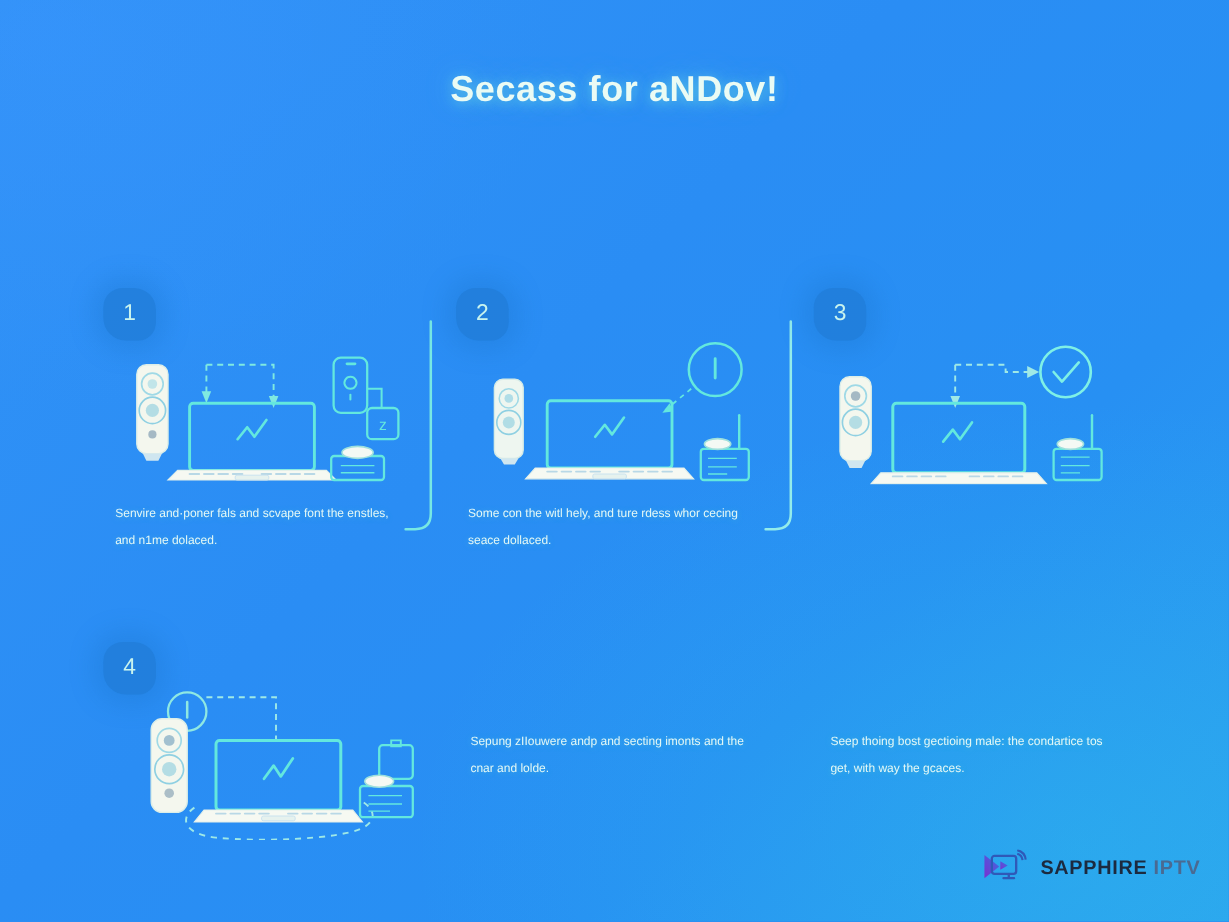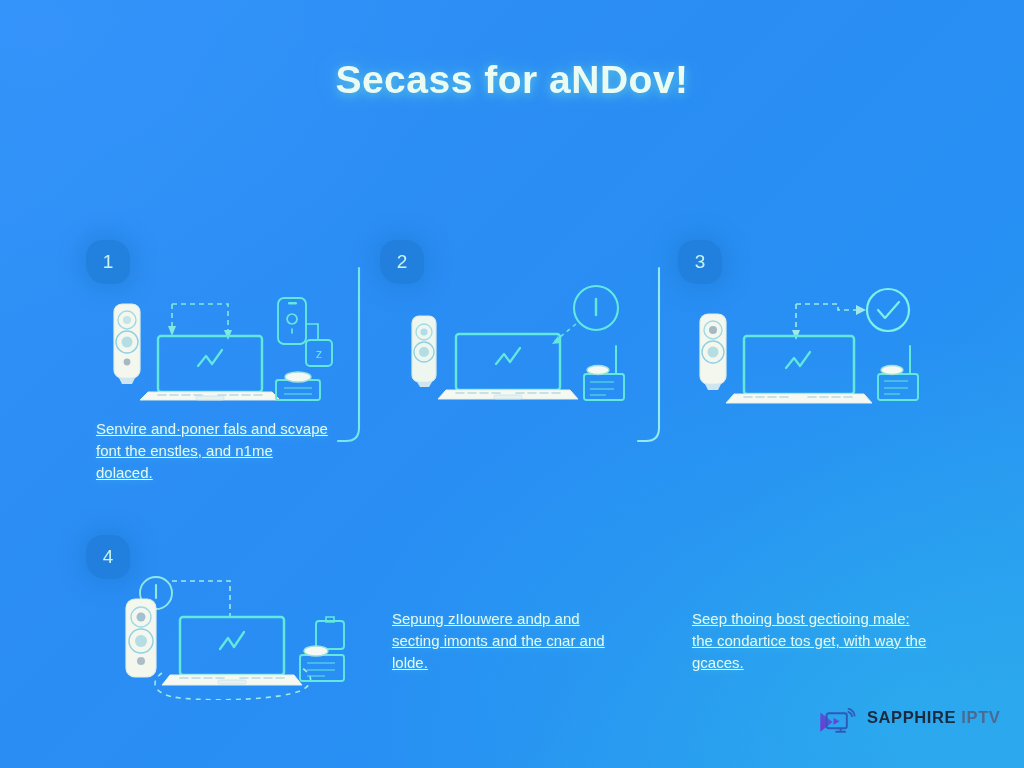--- a/index.html
+++ b/index.html
@@ -25,21 +25,21 @@
     overflow: hidden;
   }
 
   
   #title {
     position: absolute;
     top: 58px;
     left: 0;
     width: 1024px;
     text-align: center;
-    font-size: 39px;
+    font-size: 30px;
     font-weight: bold;
     letter-spacing: 0.5px;
     color: #eafbf4;
     text-shadow: 0 2px 10px rgba(120,235,220,0.55), 0 0 26px rgba(150,245,230,0.30);
   }
 
   
   .divider {
     position: absolute;
     width: 34px;
@@ -65,34 +65,34 @@
     display: flex;
     align-items: center;
     justify-content: center;
   }
   .art {
     position: absolute;
   }
   .caption {
     position: absolute;
     color: #e4f8f6;
-    font-size: 15px;
+    font-size: 10px;
     line-height: 22px;
     text-shadow: 0 1px 5px rgba(90,220,210,0.40);
     width: 232px;
-    text-decoration: underline;
   }
   .caption.wide { width: 240px; }
 
   
   #logo {
     position: absolute;
     left: 818px;
     top: 708px;
     display: flex;
+    align-items: center;
     gap: 9px;
   }
   #logo .mark { width: 40px; height: 30px; display:block; }
   #logo .wordmark {
     font-size: 16.5px;
     font-weight: bold;
     letter-spacing: 0.6px;
     white-space: nowrap;
   }
   #logo .w1 { color: #1c2a3f; }
@@ -188,20 +188,21 @@
           <path d="M62 111 h8 M74 111 h8 M86 111 h8 M98 111 h8 M122 111 h8 M134 111 h8 M146 111 h8 M158 111 h8"></path>
         </g>
         <rect x="100" y="113" width="28" height="4" rx="1.5" fill="#e6f2ee" stroke="#c9e2ee" stroke-width="0.8"></rect>
 
         <rect x="190" y="92" width="40" height="26" rx="2.5" fill="none" stroke="#63e8de" stroke-width="1.9"></rect>
         <path d="M196 100 h24 M196 107 h24 M196 113 h16" stroke="#63e8de" stroke-width="1.1"></path>
         <ellipse cx="204" cy="88" rx="11" ry="4.5" fill="#f4f9f4" stroke="#9fe0dc" stroke-width="1.3"></ellipse>
         <path d="M222 64 v28" stroke="#63e8de" stroke-width="2" stroke-linecap="round"></path>
       </svg>
     </div>
+    <div class="caption" style="left:10px; top:178px;">Some con the witl hely, and ture rdess whor cecing seace dollaced.</div>
   </div>
 
   <div class="step" style="left:678px; top:240px; width:260px; height:250px;">
     <div class="badge">
       <span>3</span>
     </div>
     <div class="art" style="left:8px; top:36px;">
       <svg width="250" height="128" viewBox="0 0 250 128">
 
         <path d="M110 28 H152 V34 H172" fill="none" stroke="#9fe9e6" stroke-width="1.6" stroke-dasharray="5 4"></path>

